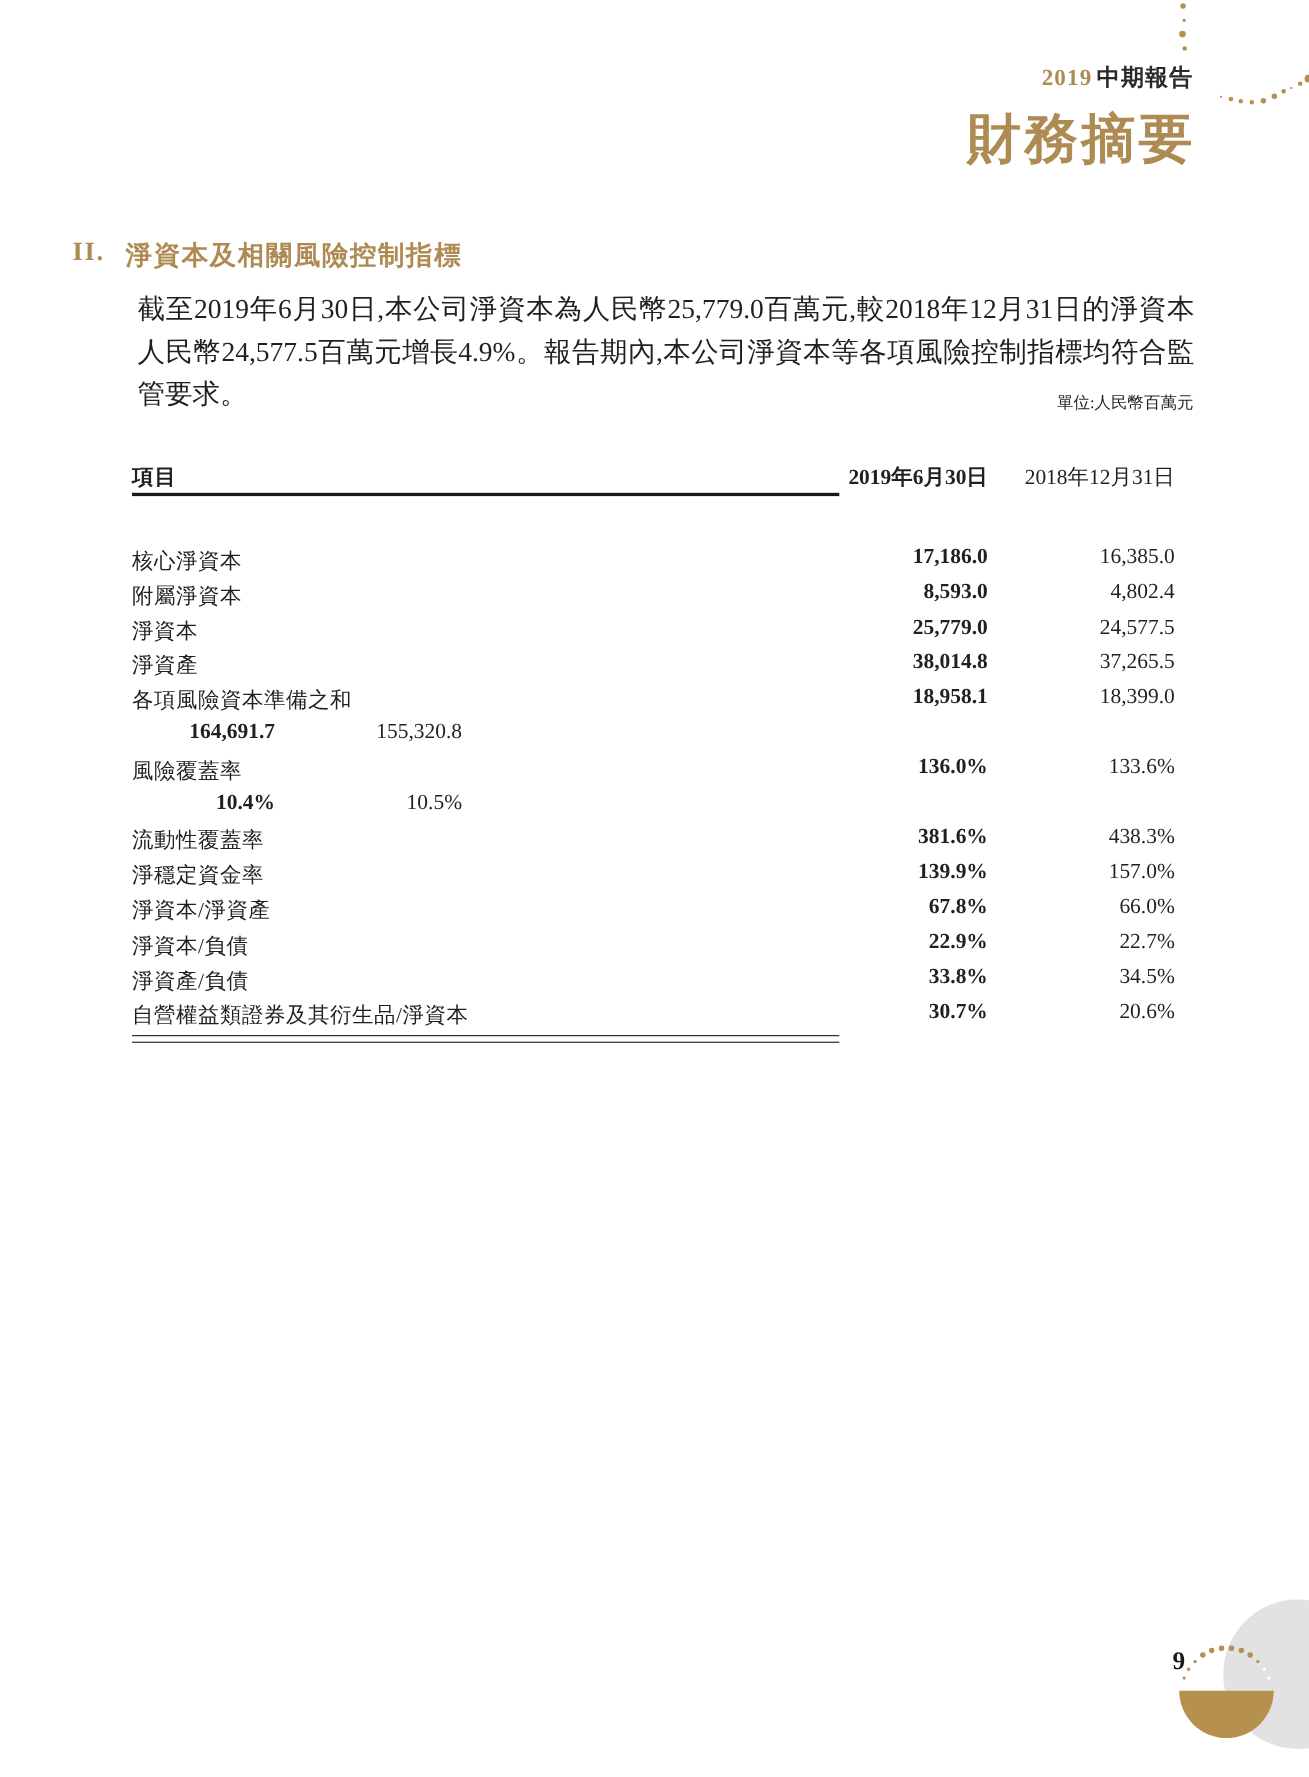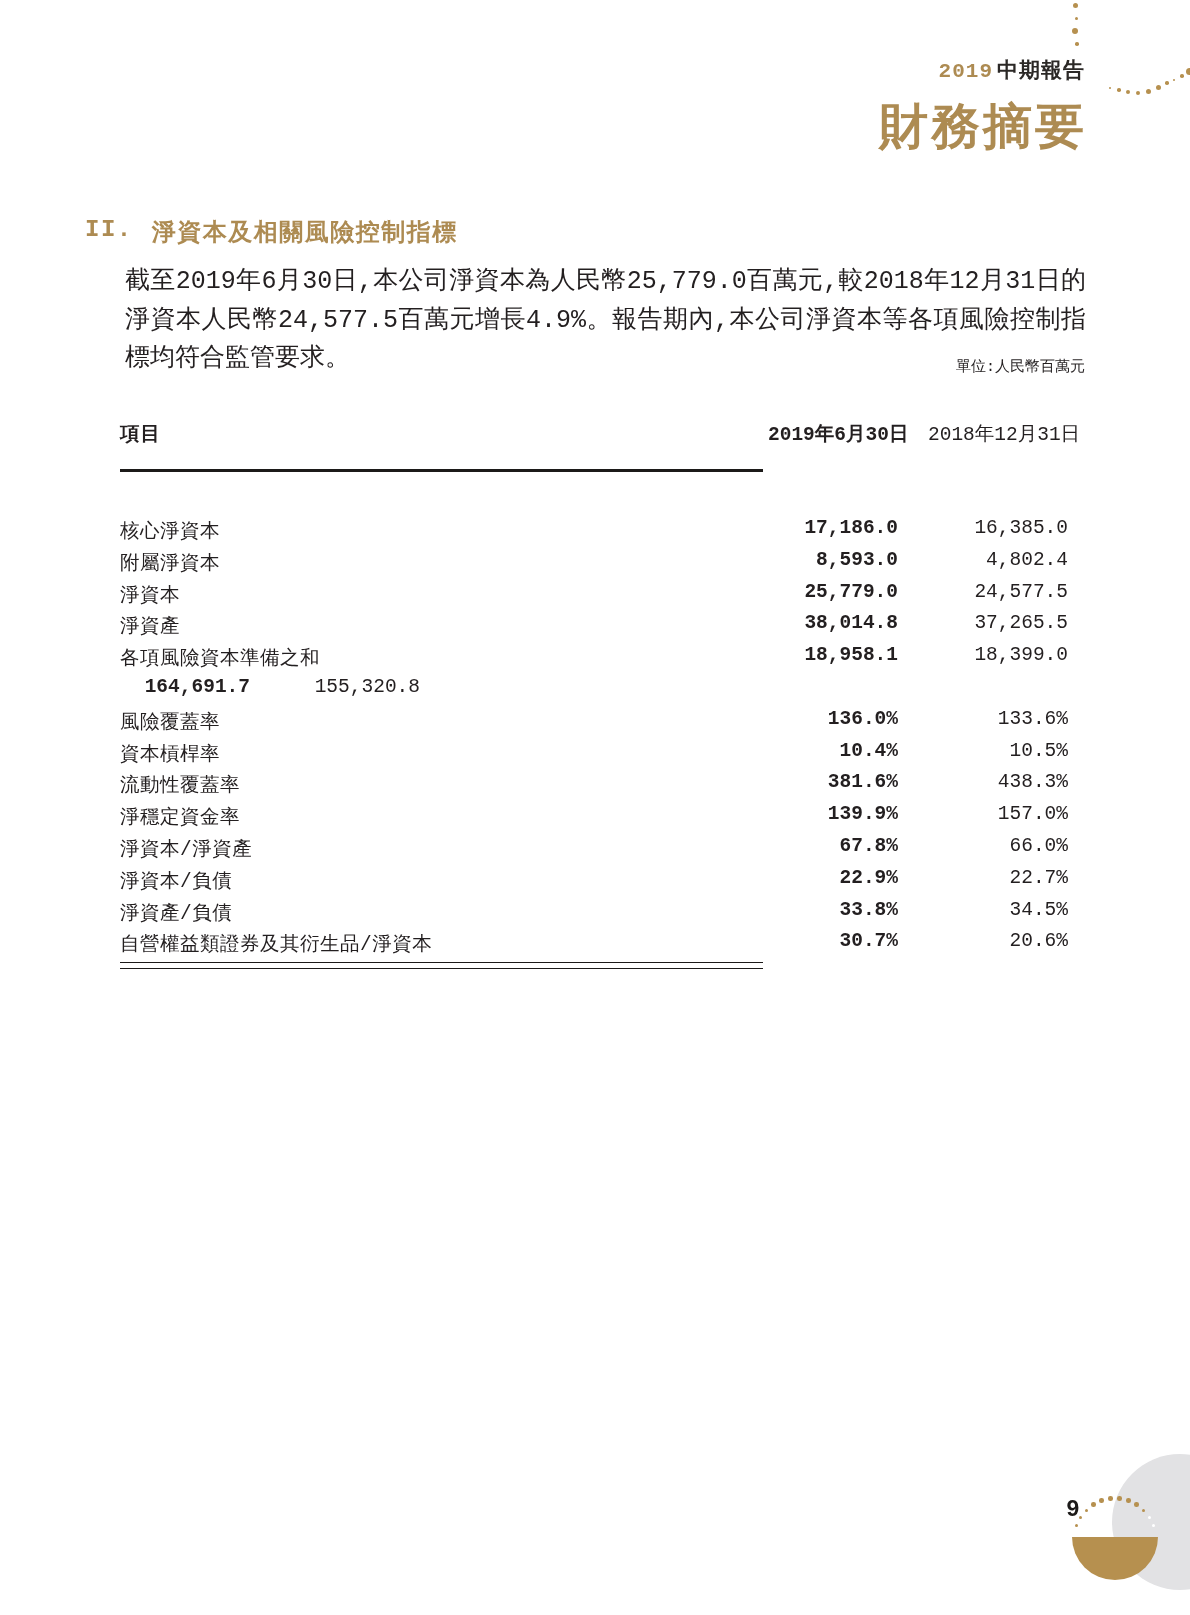--- a/index.html
+++ b/index.html
@@ -1,59 +1,59 @@
 <!DOCTYPE html>
 <html style="--gold: #ad8b52; --ink: #231f20; --gold-shape: #b6904f; --gray-circle: #e2e2e4;"><head>
 <meta charset="utf-8">
 <style>
   html,body{margin:0;padding:0;background:#ffffff;}
   #page{
     position:relative;
     width:1190px;height:1615px;
     background:#ffffff;
     overflow:hidden;
-    font-family:Liberation Mono, monospace;
+    font-family:Liberation Serif, serif;
     color:var(--ink,#231f20);
   }
   .dot{position:absolute;border-radius:50%;}
 
   
   #report-badge{
     position:absolute;right:105px;top:56px;
     font-size:21px;font-weight:bold;letter-spacing:1px;white-space:nowrap;
   }
   #report-badge .year{color:var(--gold,#ad8b52);margin-right:4px;}
   #report-badge .title{color:#2b2826;}
   #page-title{
     position:absolute;right:103px;top:94px;
     font-size:49px;font-weight:bold;letter-spacing:3px;
     color:var(--gold,#ad8b52);white-space:nowrap;
   }
 
   
   #section-heading{
-    position:absolute;left:85px;top:216px;
+    position:absolute;left:66px;top:216px;
     display:flex;gap:19px;
     font-size:24px;font-weight:bold;letter-spacing:1.5px;
     color:var(--gold,#ad8b52);white-space:nowrap;
   }
   #section-paragraph{
     position:absolute;left:125px;top:263px;width:961px;
     font-size:25px;line-height:38.5px;
     text-align:justify;text-justify:inter-ideograph;
     color:var(--ink,#231f20);
   }
   #unit-note{
     position:absolute;right:105px;top:357px;
     font-size:15px;color:var(--ink,#231f20);white-space:nowrap;
   }
 
   
   #fin-table{position:absolute;left:120px;top:420px;width:953px;font-size:19.5px;}
-  .t-head{display:flex;align-items:flex-start;padding-bottom:22px;}
+  .t-head{display:flex;align-items:flex-start;padding-bottom:1px;}
   .t-head .c-item{flex:1;font-weight:bold;letter-spacing:1px;}
   .c-2019{width:160px;text-align:right;padding-right:30px;box-sizing:border-box;white-space:nowrap;}
   .c-2018{width:145px;text-align:right;padding-right:5px;box-sizing:border-box;white-space:nowrap;}
   .t-head .c-2019{font-weight:bold;}
   .rule{display:flex;}
   .rule .seg{height:3px;background:#1c1a19;}
   .rule .g{width:4px;height:3px;background:transparent;}
   .seg1{width:643px;}　.seg2{width:163px;}　.seg3{width:139px;}
   .rule.double .seg{height:5px;background:transparent;
     border-top:1.5px solid #1c1a19;border-bottom:1px solid #1c1a19;}
@@ -148,21 +148,20 @@
       <span class="c-2018">155,320.8</span>
     </div>
 
     <div class="t-row">
       <span class="c-item">風險覆蓋率</span>
       <span class="c-2019">136.0%</span>
       <span class="c-2018">133.6%</span>
     </div>
 
     <div class="t-row">
-      <span class="c-item">資本槓桿率</span>
       <span class="c-2019">10.4%</span>
       <span class="c-2018">10.5%</span>
     </div>
 
     <div class="t-row">
       <span class="c-item">流動性覆蓋率</span>
       <span class="c-2019">381.6%</span>
       <span class="c-2018">438.3%</span>
     </div>
 

